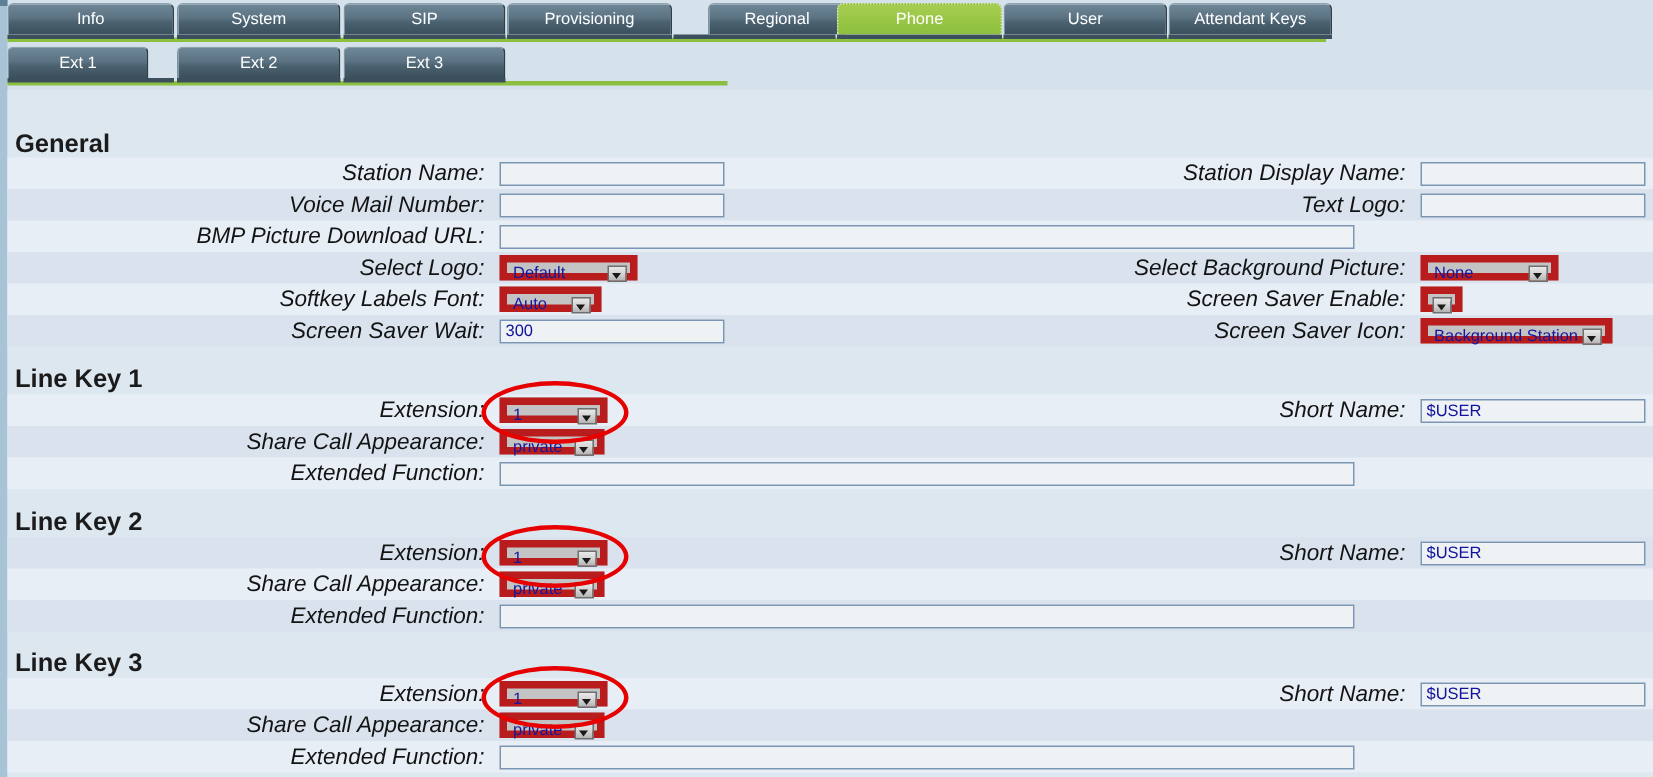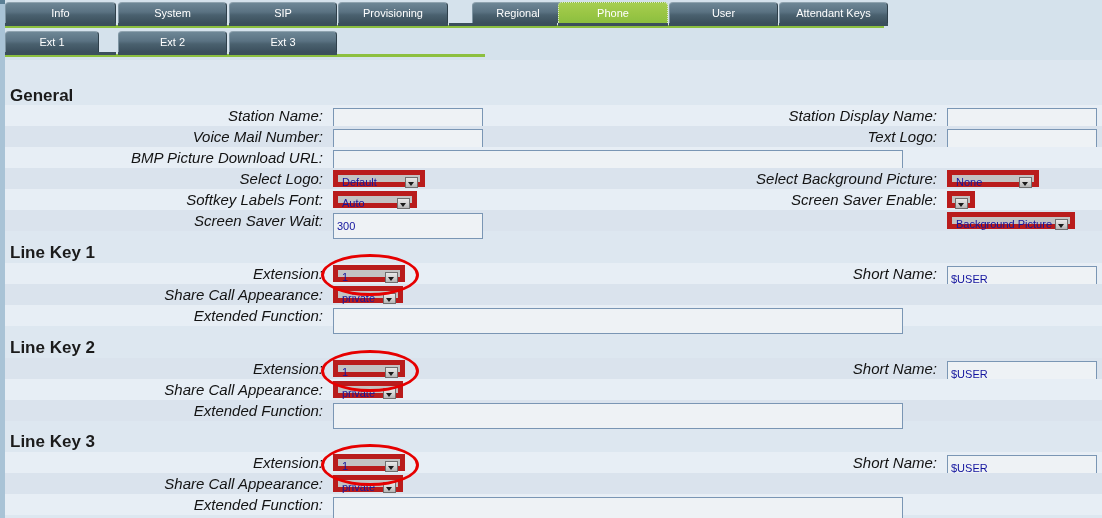--- a/index.html
+++ b/index.html
@@ -112,21 +112,21 @@
     line-height: 21px;
     text-align: right;
     white-space: nowrap;
     font-style: italic;
   }
 
   
   .tin {
     position: absolute;
     top: 3px;
-    height: 26px;
+    height: 16px;
     box-sizing: border-box;
     background: #eef2f5;
     border: 1px solid #7a96b4;
     font-family: "Liberation Sans", sans-serif;
     font-size: 11px;
     color: #12149e;
     padding: 0 3px;
     line-height: 13px;
     outline: none;
   }
@@ -237,34 +237,35 @@
         <span class="seltext">Default</span>
         <span class="arrowbox"></span>
       </div>
       <div class="lbl" style="top: 108px; left: 0px; width: 932px;">Select Background Picture:</div>
       <div class="sel" style="left: 942px; width: 92px; top: 110px;">
         <span class="seltext">None</span>
         <span class="arrowbox"></span>
       </div>
       <div class="row odd" style="top: 129px;"></div>
       <div class="lbl" style="top: 129px; left: 0px; width: 318px;">Softkey Labels Font:</div>
-      <div class="sel" style="left: 328px; width: 84px; top: 131px;">
+      <div class="sel" style="left: 328px; width: 68px; top: 131px;">
         <span class="seltext">Auto</span>
         <span class="arrowbox"></span>
       </div>
       <div class="lbl" style="top: 129px; left: 0px; width: 932px;">Screen Saver Enable:</div>
       <div class="sel" style="left: 942px; width: 28px; top: 131px;">
         <span class="seltext">no</span>
         <span class="arrowbox"></span>
       </div>
       <div class="row even" style="top: 150px;"></div>
       <div class="lbl" style="top: 150px; left: 0px; width: 318px;">Screen Saver Wait:</div>
       <input type="text" class="tin" value="300" style="left: 328px; width: 150px; top: 153px;">
+      <div class="lbl" style="top: 150px; left: 0px; width: 932px;">Screen Saver Icon:</div>
       <div class="sel" style="left: 942px; width: 128px; top: 152px;">
-        <span class="seltext">Background Picture</span>
+        <span class="seltext">Background Station</span>
         <span class="arrowbox"></span>
       </div>
       <div class="section-title" style="top: 185px;">Line Key 1</div>
       <div class="row odd" style="top: 203px;"></div>
       <div class="lbl" style="top: 203px; left: 0px; width: 318px;">Extension:</div>
       <div class="sel" style="left: 328px; width: 72px; top: 205px;">
         <span class="seltext">1</span>
         <span class="arrowbox"></span>
       </div>
       <div class="lbl" style="top: 203px; left: 0px; width: 932px;">Short Name:</div>

